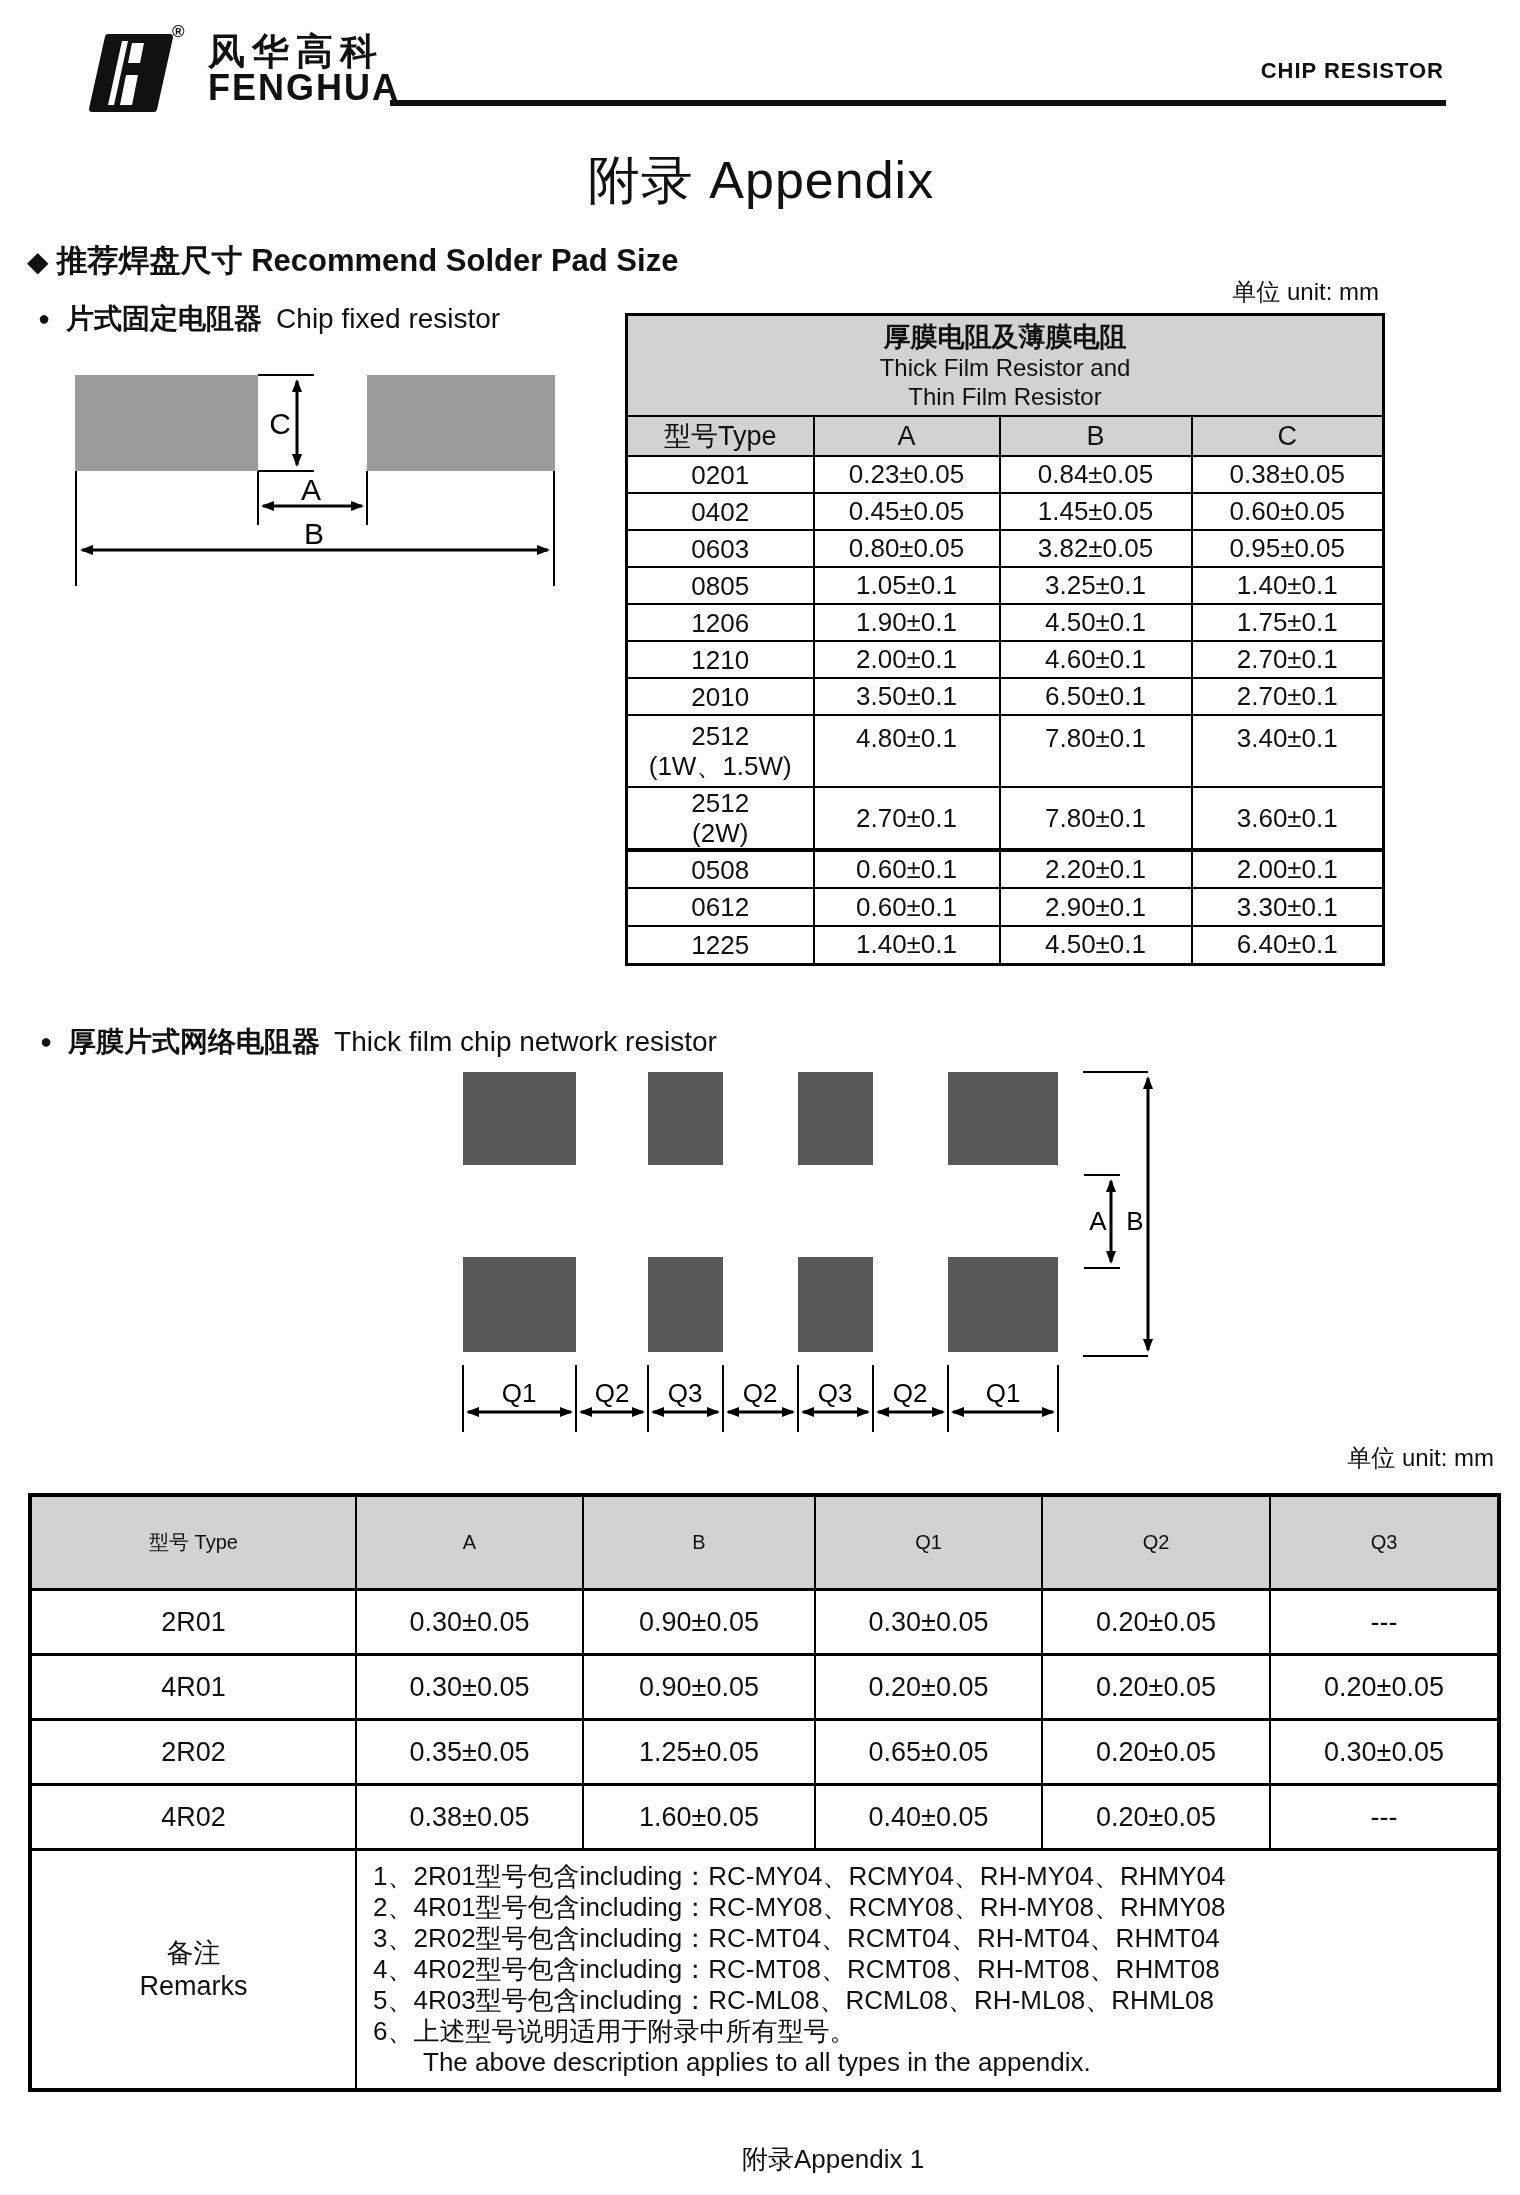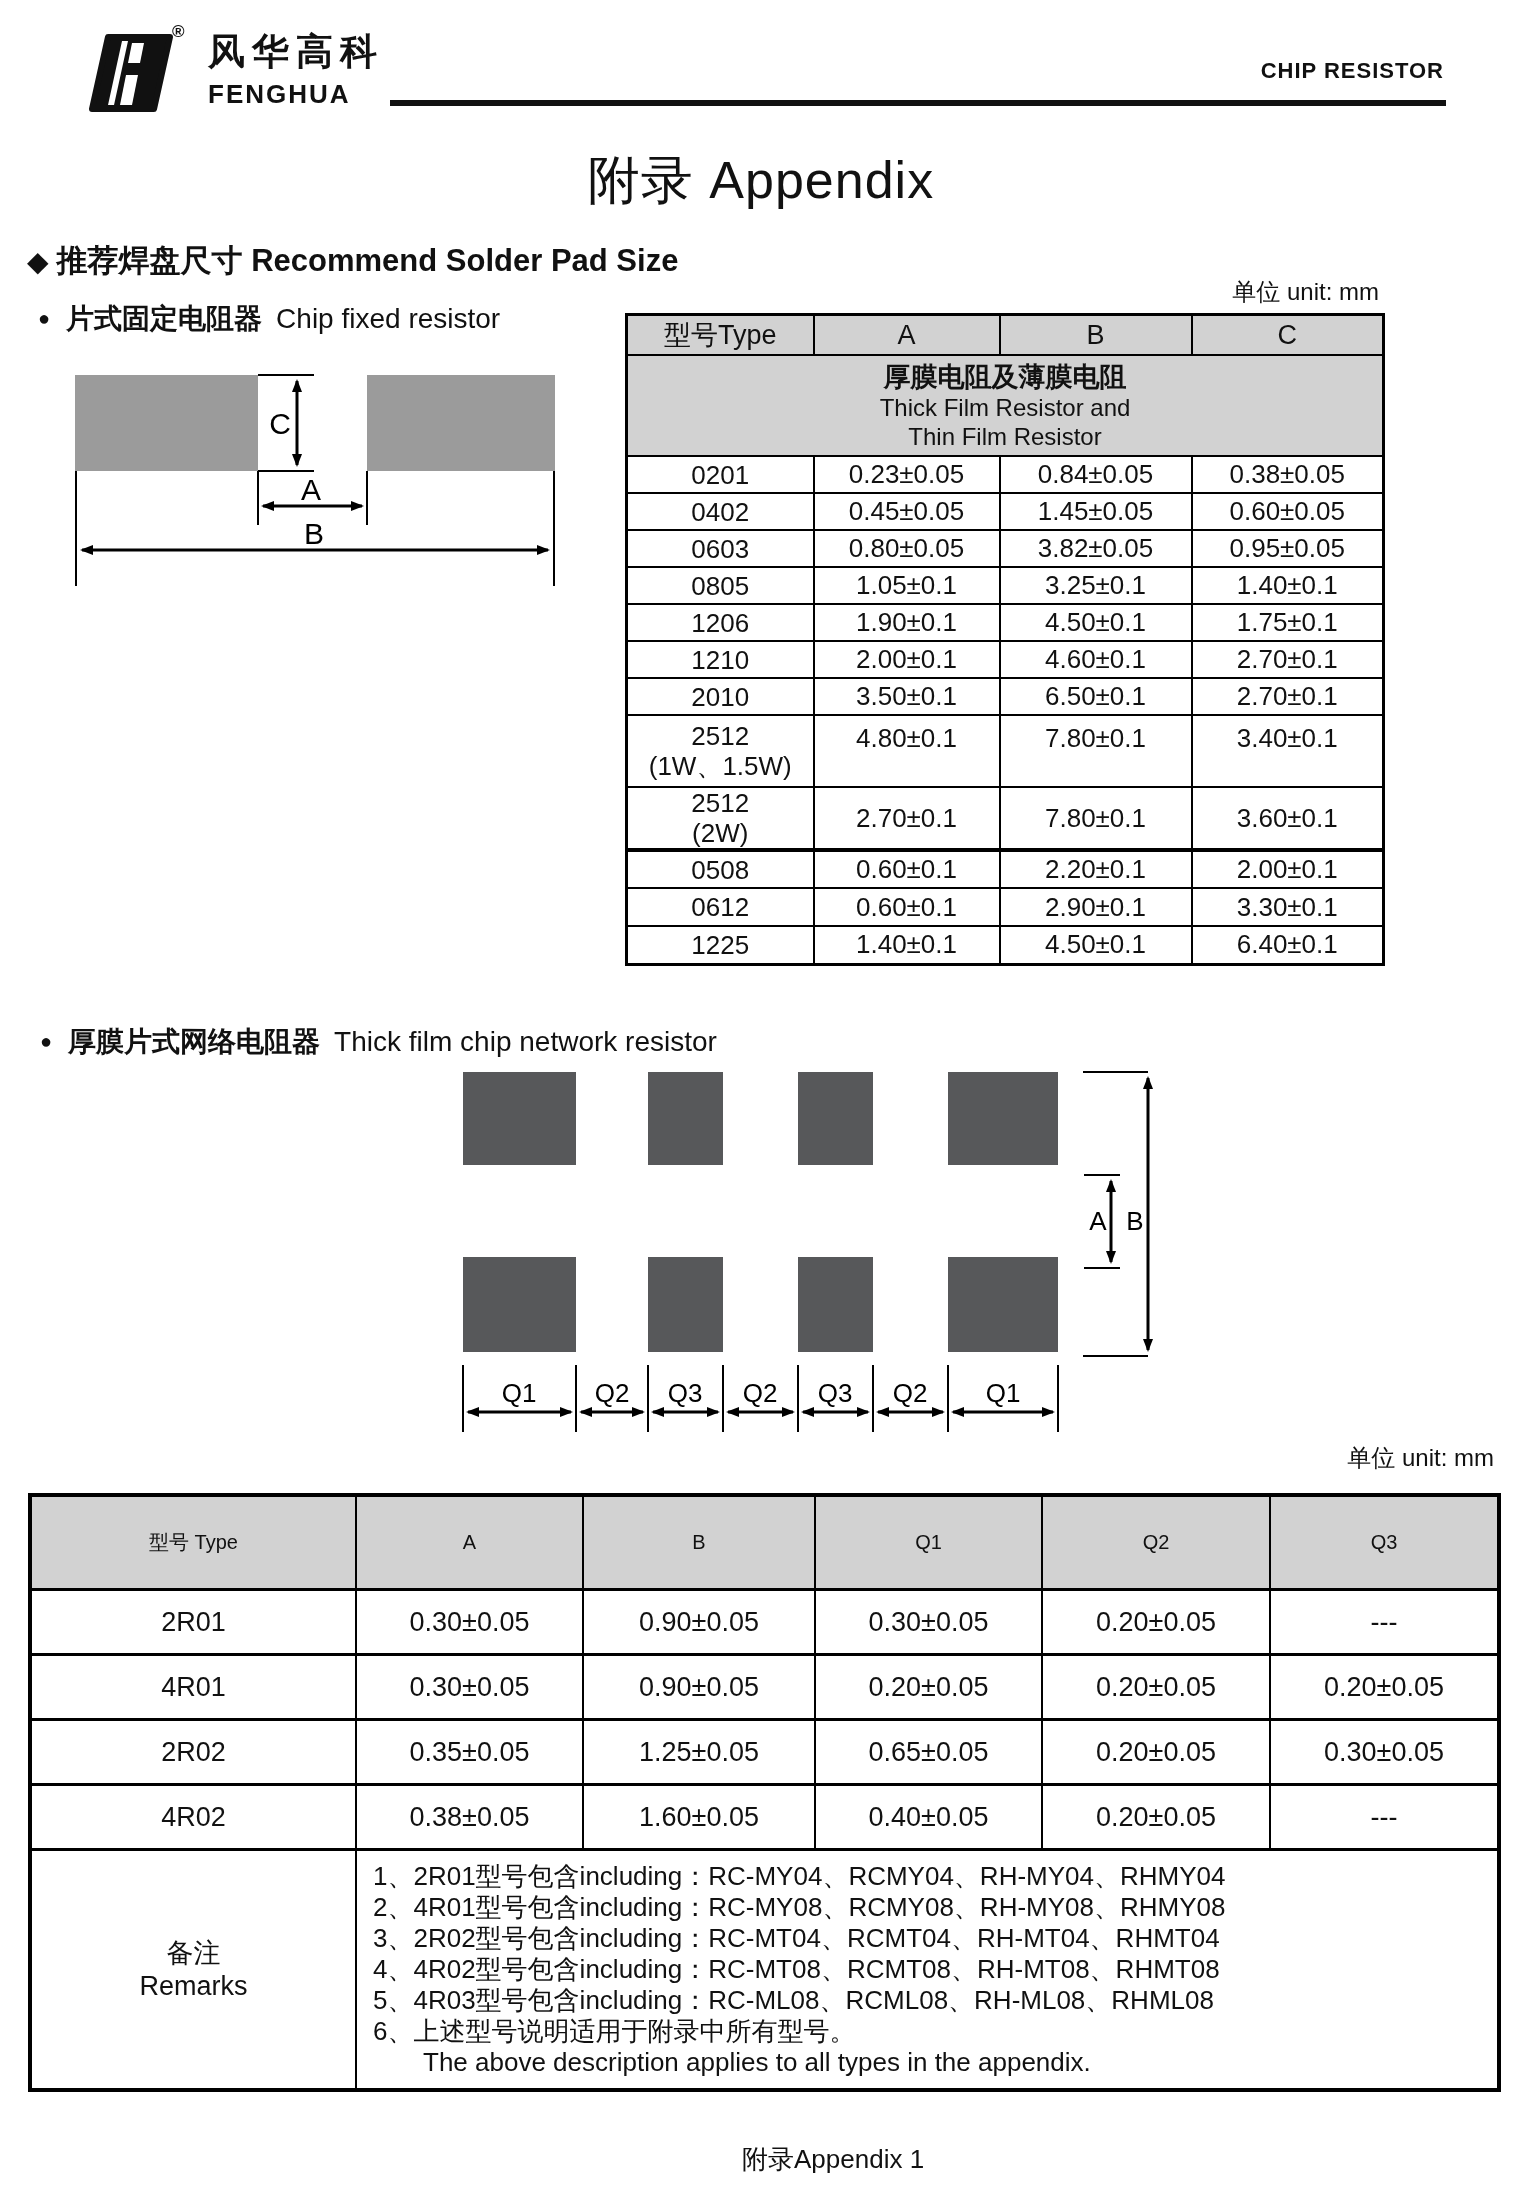--- a/index.html
+++ b/index.html
@@ -4,21 +4,21 @@
 <style>
   html,body{margin:0;padding:0;background:#888;}
   .page{
     position:relative; width:1520px; height:2195px; background:#ffffff;
     font-family:"Liberation Sans","DejaVu Sans",sans-serif; color:var(--ink,#111);
     overflow:hidden;
   }
   .abs{position:absolute;}
   
   .brand-cn{font-size:37px; font-weight:bold; letter-spacing:7px; line-height:1;}
-  .brand-en{font-size:26px; font-weight:bold; letter-spacing:2px; line-height:1; margin-top:11px;}
+  .brand-en{font-size:36px; font-weight:bold; letter-spacing:2px; line-height:1; margin-top:0;}
   .reg-mark{font-size:17px; font-weight:bold;}
   .product-title{font-size:22px; font-weight:600; letter-spacing:1px;}
   .head-rule{background:var(--ink,#111); height:6px;}
   
   .page-title{width:100%; text-align:center; font-size:52px; letter-spacing:1px;}
   .section-heading{font-size:31px; font-weight:bold;}
   .section-heading .diamond{font-size:28px; margin-right:8px;}
   .bullet-line{font-size:28px;}
   .bullet-line .dot{font-size:20px; vertical-align:3px; margin-right:16px;}
   .bullet-line .cn{font-weight:bold; margin-right:14px;}
@@ -116,31 +116,31 @@
 
   <table class="tbl1 abs" style="left:625px;top:313px">
     <colgroup>
         <col style="width:187px">
         <col style="width:186px">
         <col style="width:192px">
         <col style="width:192px">
       </colgroup>
     <tbody>
         <tr>
-      <th>型号Type</th>
-      <th>A</th>
-      <th>B</th>
-      <th>C</th>
-    </tr>
-    <tr>
       <td class="group-header" colspan="4">
         <div class="gh-cn">厚膜电阻及薄膜电阻</div>
         <div class="gh-en">Thick Film Resistor and</div>
         <div class="gh-en">Thin Film Resistor</div>
       </td>
+    </tr>
+    <tr>
+      <th>型号Type</th>
+      <th>A</th>
+      <th>B</th>
+      <th>C</th>
     </tr>
     <tr class="r37">
           <td class="type-cell">0201</td>
           <td class="val">0.23±0.05</td>
           <td class="val">0.84±0.05</td>
           <td class="val">0.38±0.05</td>
         </tr>
     <tr class="r37">
           <td class="type-cell">0402</td>
           <td class="val">0.45±0.05</td>

